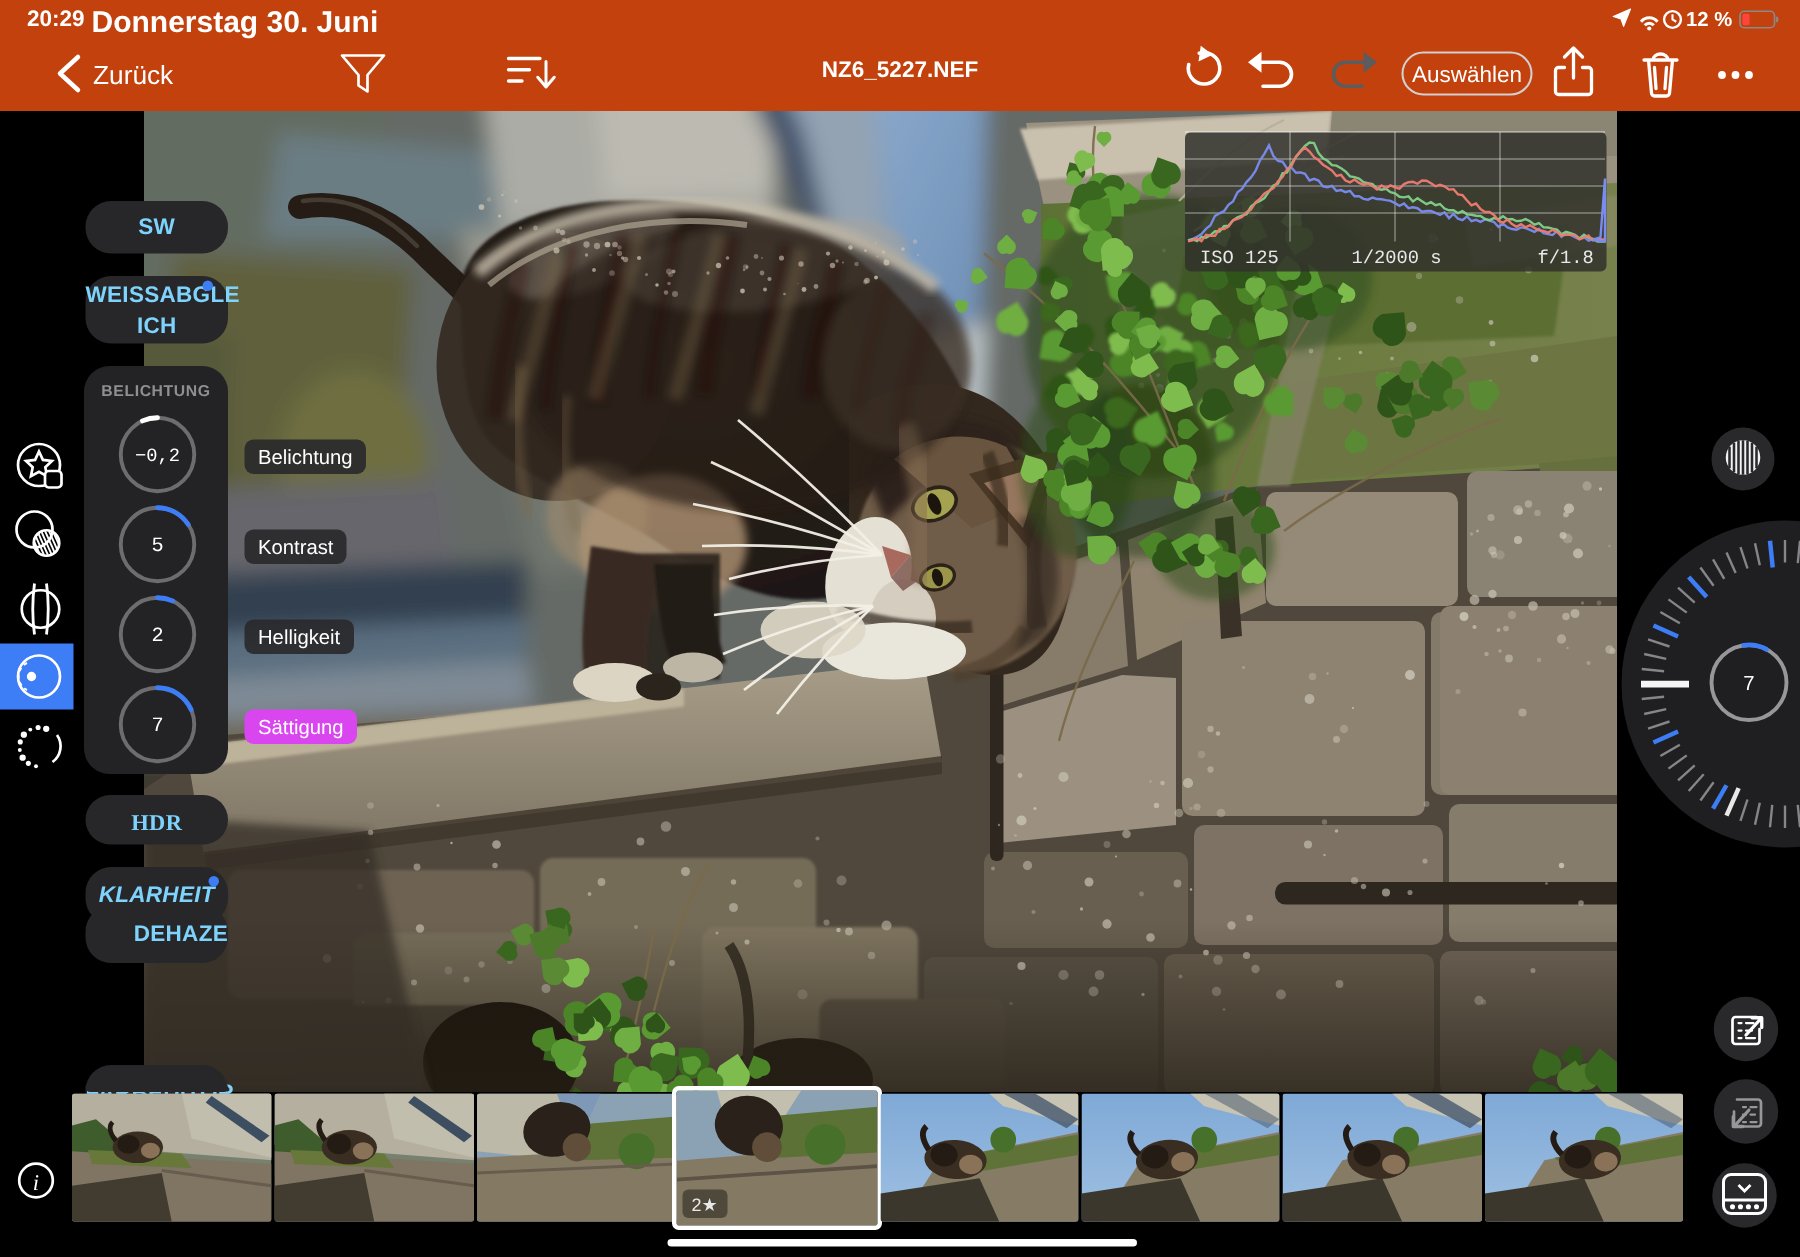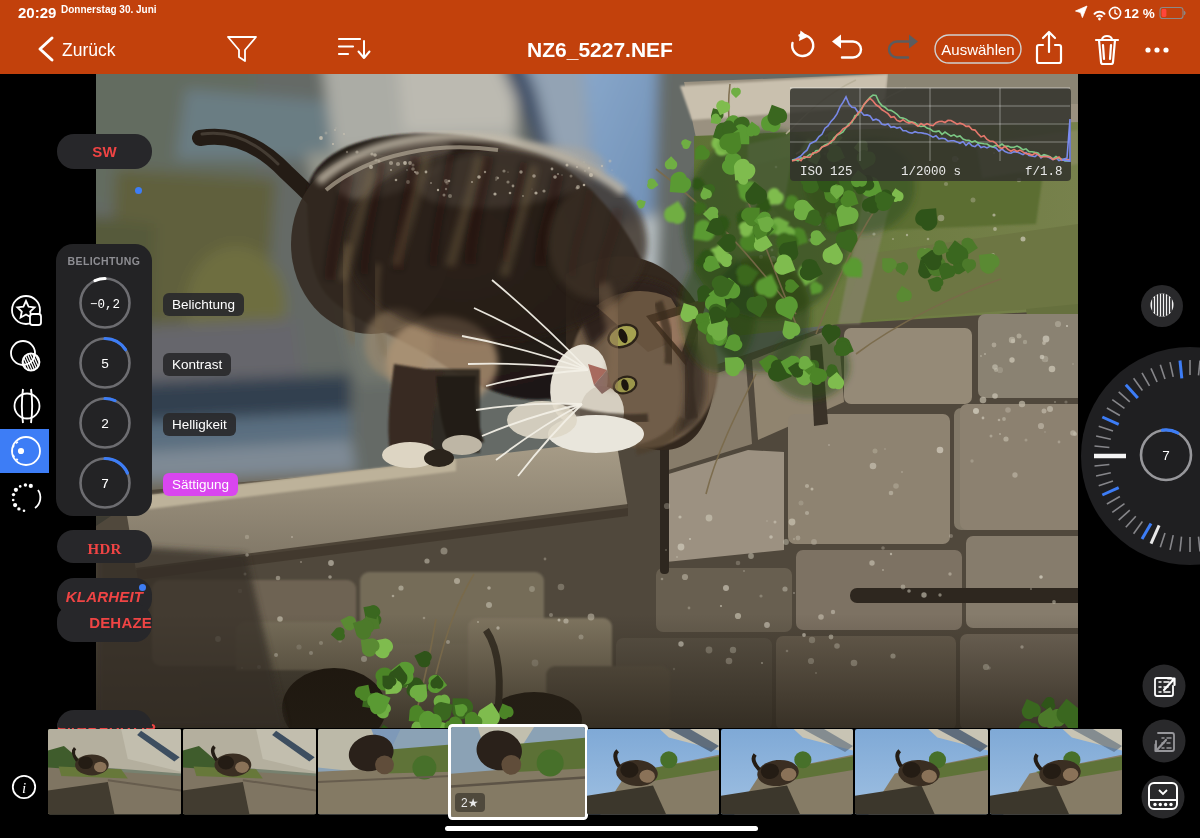--- a/index.html
+++ b/index.html
@@ -1,19 +1,19 @@
 <!DOCTYPE html>
 <html><head><meta charset="utf-8"><style>
 html,body{margin:0;padding:0;background:#000;}
 #app{position:relative;width:1200px;height:838px;background:#000;overflow:hidden;
  font-family:"Liberation Sans",sans-serif;color:#fff;}
 .abs{position:absolute;}
 #topbar{position:absolute;left:0;top:0;width:1200px;height:74px;background:#c2410c;}
 .sbtn{position:absolute;left:57px;width:95px;background:#27272a;border-radius:17px;
- color:#ef4444;font-size:15px;font-weight:700;text-align:center;letter-spacing:.2px;}
+ color:#7dd3fc;font-size:15px;font-weight:700;text-align:center;letter-spacing:.2px;}
 .flabel{position:absolute;background:rgba(42,42,44,.93);border-radius:6px;color:#fff;
  font-size:13.5px;padding:4px 9px;font-weight:400;}
 .dot{position:absolute;width:7px;height:7px;border-radius:50%;background:#3d7df6;}
 </style></head><body>
 <div id="app">
     <svg class="abs" style="left:96px;top:74px" width="982" height="654" viewBox="0 0 982 654">
       <defs>
 <filter id="blur7" x="-5%" y="-5%" width="110%" height="110%">
           <feGaussianBlur stdDeviation="7"></feGaussianBlur>
         </filter>
@@ -717,41 +717,41 @@
         <path d="M696,86.4 L699,85.5 L702,86.7 L705,83.9 L708,84.5 L711,82.7 L714,80.2 L717,80.3 L720,76.8 L723,76.4 L726,73.0 L729,70.9 L732,69.8 L735,68.8 L738,63.7 L741,61.3 L744,59.9 L747,58.0 L750,53.6 L753,49.7 L756,48.4 L759,41.6 L762,40.9 L765,35.1 L768,30.7 L771,26.7 L774,23.3 L777,21.0 L780,21.4 L783,28.1 L786,31.6 L789,33.2 L792,36.1 L795,36.4 L798,38.1 L801,40.3 L804,43.6 L807,44.1 L810,45.1 L813,47.4 L816,48.1 L819,48.8 L822,51.7 L825,52.5 L828,51.9 L831,54.1 L834,54.9 L837,57.2 L840,57.6 L843,56.9 L846,60.3 L849,58.1 L852,60.1 L855,62.1 L858,60.8 L861,62.8 L864,62.0 L867,65.0 L870,66.2 L873,66.2 L876,68.1 L879,66.8 L882,68.9 L885,69.2 L888,69.8 L891,70.0 L894,72.0 L897,72.8 L900,71.4 L903,72.2 L906,70.1 L909,72.3 L912,72.0 L915,73.4 L918,73.2 L921,72.1 L924,73.5 L927,75.8 L930,74.8 L933,77.6 L936,77.7 L939,78.4 L942,79.0 L945,82.2 L948,80.5 L951,81.5 L954,82.6 L957,84.9 L960,82.5 L963,84.4 L966,85.3 L969,87.0 L972,87.0 L974,87.0" fill="none" stroke="#7fd089" stroke-width="1.6" stroke-opacity=".95"></path>
         <path d="M696,86.9 L699,86.3 L702,84.9 L705,86.7 L708,82.6 L711,83.2 L714,83.2 L717,78.7 L720,78.7 L723,77.0 L726,72.9 L729,71.9 L732,70.7 L735,67.4 L738,65.7 L741,60.9 L744,58.4 L747,54.9 L750,53.2 L753,51.4 L756,46.9 L759,44.0 L762,39.0 L765,36.6 L768,30.4 L771,27.1 L774,24.4 L777,27.0 L780,30.8 L783,32.7 L786,35.8 L789,37.6 L792,39.7 L795,43.3 L798,42.6 L801,46.4 L804,47.6 L807,45.7 L810,47.9 L813,49.1 L816,48.2 L819,50.1 L822,52.3 L825,49.6 L828,51.4 L831,49.6 L834,50.9 L837,51.7 L840,48.7 L843,47.5 L846,47.2 L849,48.5 L852,46.3 L855,46.5 L858,48.2 L861,50.2 L864,49.2 L867,50.2 L870,52.4 L873,52.1 L876,55.6 L879,56.1 L882,59.7 L885,62.9 L888,61.7 L891,65.4 L894,67.3 L897,67.3 L900,69.3 L903,73.2 L906,74.5 L909,72.4 L912,75.4 L915,77.2 L918,75.4 L921,77.5 L924,76.1 L927,77.9 L930,79.6 L933,79.9 L936,81.1 L939,79.2 L942,80.6 L945,83.0 L948,82.5 L951,82.6 L954,82.9 L957,85.5 L960,84.5 L963,83.0 L966,86.3 L969,85.1 L972,85.9 L974,85.9" fill="none" stroke="#ef7b70" stroke-width="1.6" stroke-opacity=".95"></path>
         <path d="M966,86 L971,84 974,45 974,87 Z" fill="none" stroke="#7b8cf0" stroke-width="1.6"></path>
         <text x="704" y="101" font-family="Liberation Mono,monospace" font-size="12.5" fill="#e8e8e8">ISO 125</text>
         <text x="805" y="101" font-family="Liberation Mono,monospace" font-size="12.5" fill="#e8e8e8">1/2000 s</text>
         <text x="929" y="101" font-family="Liberation Mono,monospace" font-size="12.5" fill="#e8e8e8">f/1.8</text>
       </g>
     </svg>
     <div id="topbar">
       <div class="abs" style="left:18px;top:4px;font-size:15px;font-weight:700;">20:29</div>
-      <div class="abs" style="left:61px;top:4px;font-size:10px;font-weight:700;">Donnerstag 30. Juni</div>
+      <div class="abs" style="left:61px;top:4px;font-size:20px;font-weight:700;">Donnerstag 30. Juni</div>
       <svg class="abs" style="left:1072px;top:2px" width="120" height="20" viewBox="0 0 120 20">
 <path d="M15,4 L3.5,9 L8.6,10.6 L10.4,15.6 Z" fill="#fff" stroke="#fff" stroke-width=".8" stroke-linejoin="round"></path>
 <path d="M22,12.5 a7,7 0 0 1 11,0" stroke="#fff" stroke-width="2" fill="none"></path>
 <path d="M24.5,14.8 a4,4 0 0 1 6,0" stroke="#fff" stroke-width="2" fill="none"></path>
 <circle cx="27.5" cy="17" r="1.4" fill="#fff"></circle>
 <circle cx="43" cy="11" r="5.6" fill="none" stroke="#fff" stroke-width="1.6"></circle>
 <path d="M43,7.5 v3.5 l2.5,1.5" stroke="#fff" stroke-width="1.4" fill="none"></path>
 <text x="52" y="15.5" font-size="13.5" font-weight="700" fill="#fff" font-family="Liberation Sans">12 %</text>
 <rect x="88" y="5.5" width="23" height="11" rx="2.8" fill="none" stroke="#8a8a8a" stroke-width="1.1"></rect>
 <rect x="89.6" y="7.1" width="4.8" height="7.8" rx="1.4" fill="#ff453a"></rect>
 <path d="M112.2,9.3 a2.6,2.6 0 0 1 0,3.4" stroke="#8a8a8a" stroke-width="1.4" fill="none"></path>
 </svg>
       <svg class="abs" style="left:30px;top:30px" width="360" height="40" viewBox="0 0 360 40">
 <path d="M22,8 L10,19 L22,30" stroke="#fff" stroke-width="3" fill="none" stroke-linecap="round" stroke-linejoin="round"></path>
 <text x="32" y="26" font-size="17.5" fill="#fff" font-family="Liberation Sans">Zurück</text>
 <path d="M198,7 L226,7 L215,20 L215,31 L209,27 L209,20 Z" stroke="#fff" stroke-width="1.8" fill="none" stroke-linejoin="round"></path>
 <path d="M309,9 h21 M309,16.5 h14 M309,24 h9" stroke="#fff" stroke-width="2.2" fill="none" stroke-linecap="round"></path>
 <path d="M334,11 v17 m-5.5,-6.5 l5.5,6.5 l5.5,-6.5" stroke="#fff" stroke-width="2" fill="none" stroke-linecap="round" stroke-linejoin="round"></path>
 </svg>
-      <div class="abs" style="left:480px;top:38px;width:240px;text-align:center;font-size:21px;font-weight:700;">NZ6_5227.NEF</div>
+      <div class="abs" style="left:480px;top:38px;width:240px;text-align:center;font-size:15px;font-weight:700;">NZ6_5227.NEF</div>
       <svg class="abs" style="left:780px;top:28px" width="400" height="44" viewBox="0 0 400 44">
 <g stroke="#fff" stroke-width="2.4" fill="none" stroke-linecap="round">
 <path d="M12.5,15 a10.5,10.5 0 1 0 7,-7.5"></path>
 <path d="M20.5,2.5 L19,13 L28.5,8.5 Z" fill="#fff" stroke="none"></path>
 <path d="M59,13.5 H73 a8,8 0 0 1 0,16 H62"></path>
 <path d="M61,6.5 L52,13.5 L61,20.5 Z" fill="#fff" stroke="none"></path>
 </g>
 <g stroke="#5c5c5e" stroke-width="2.4" fill="none" stroke-linecap="round">
 <path d="M131,13.5 H117 a8,8 0 0 0 0,16 H128"></path>
 <path d="M129,6.5 L138,13.5 L129,20.5 Z" fill="#5c5c5e" stroke="none"></path>
@@ -805,20 +805,21 @@
       <circle cx="15.9" cy="201.8" r="2.1" fill="#fff"></circle>
       <circle cx="20.2" cy="198.4" r="1.3" fill="#fff"></circle>
       <circle cx="25.4" cy="197.0" r="1.7" fill="#fff"></circle>
       <circle cx="30.8" cy="197.9" r="2.1" fill="#fff"></circle>
     </svg>
     <svg class="abs" style="left:10px;top:773px" width="30" height="30" viewBox="0 0 30 30">
 <circle cx="14" cy="14" r="11.2" fill="none" stroke="#fff" stroke-width="1.8"></circle>
 <text x="14" y="20" text-anchor="middle" font-size="15" font-style="italic" font-family="Liberation Serif,serif" fill="#fff">i</text>
     </svg>
     <div class="sbtn" style="top:134px;height:35px;line-height:35px;">SW</div>
+    <div class="sbtn" style="top:184px;height:45px;line-height:21px;padding-top:2px;box-sizing:border-box;">WEISSABGLE<br>ICH</div>
     <div class="dot" style="left:135px;top:187px;"></div>
     <div class="abs" style="left:56px;top:244px;width:96px;height:272px;background:#232325;border-radius:17px;"></div>
     <div class="abs" style="left:56px;top:255px;width:96px;text-align:center;font-size:10.5px;font-weight:700;letter-spacing:.4px;color:#8e8e93;">BELICHTUNG</div>
     <svg class="abs" style="left:56px;top:270px" width="96" height="246" viewBox="0 0 96 246">
       <circle cx="49" cy="33" r="24.5" fill="none" stroke="#6d6d71" stroke-width="2.6"></circle>
       <path d="M39.0,10.6 A24.5,24.5 0 0 1 49.0,8.5" stroke="#ffffff" stroke-width="3.2" fill="none" stroke-linecap="round"></path>
       <text x="49" y="37.5" text-anchor="middle" font-size="12.5" font-family="Liberation Mono,monospace" fill="#fff">−0,2</text>
       <circle cx="49" cy="93" r="24.5" fill="none" stroke="#6d6d71" stroke-width="2.6"></circle>
       <path d="M49.0,68.5 A24.5,24.5 0 0 1 69.5,79.7" stroke="#3d7df6" stroke-width="3.2" fill="none" stroke-linecap="round"></path>
       <text x="49" y="97.5" text-anchor="middle" font-size="13.5" font-family="Liberation Mono,monospace" fill="#fff">5</text>

